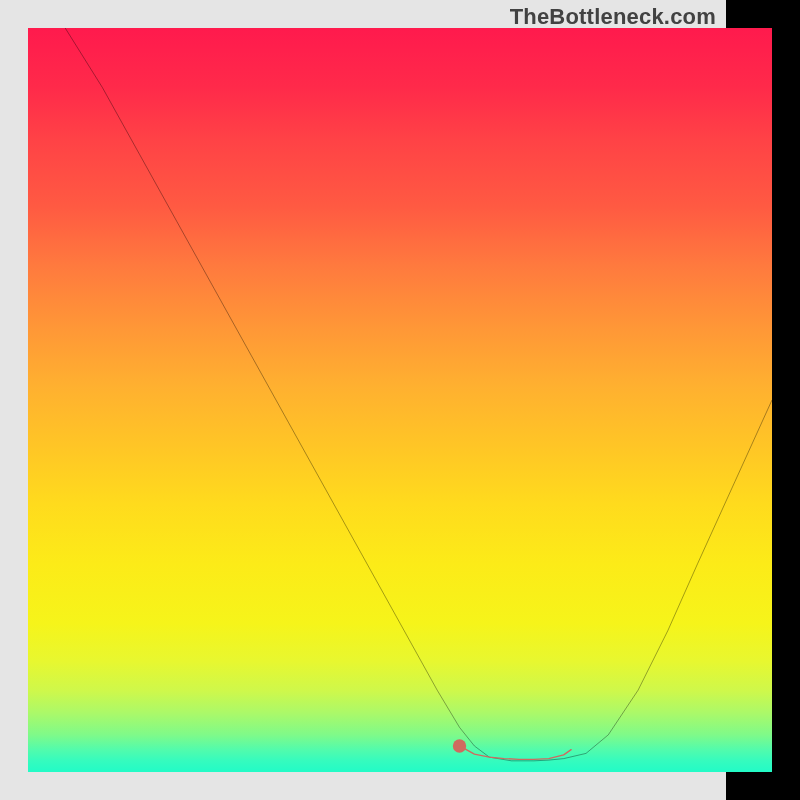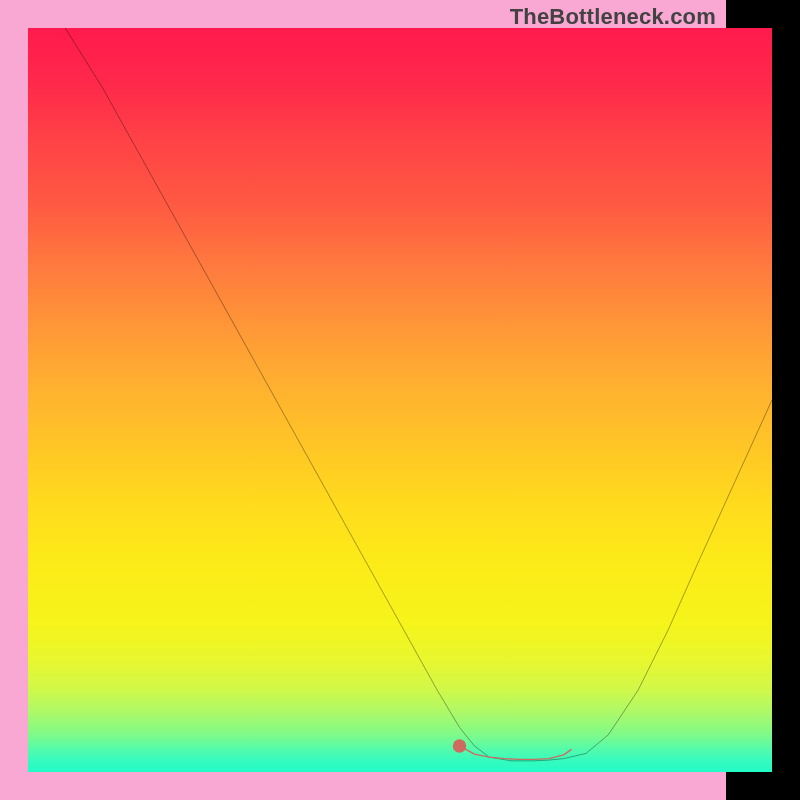--- a/index.html
+++ b/index.html
@@ -8,21 +8,21 @@
     width: 800px;
     height: 800px;
     background: #000;
     overflow: hidden;
     font-family: Arial, Helvetica, sans-serif;
   }
   .frame {
     position: relative;
     width: 726px;
     height: 800px;
-    background: #f9a8d4;
+    background: #e5e5e5;
   }
   .watermark {
     position: absolute;
     top: 4px;
     right: 10px;
     color: #424242;
     font-size: 22px;
     font-weight: 600;
     letter-spacing: 0.2px;
     z-index: 5;

